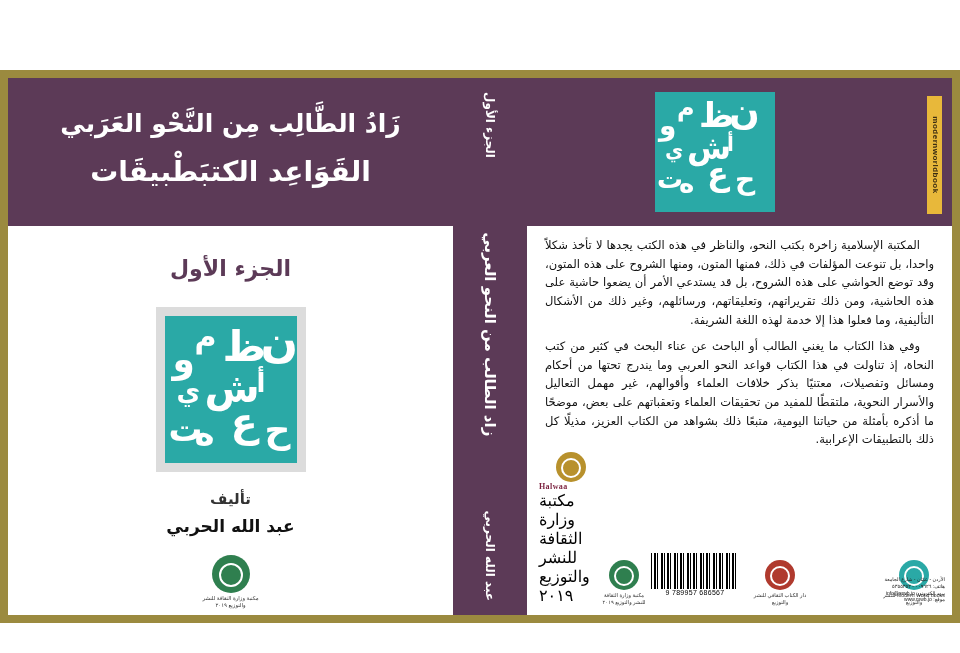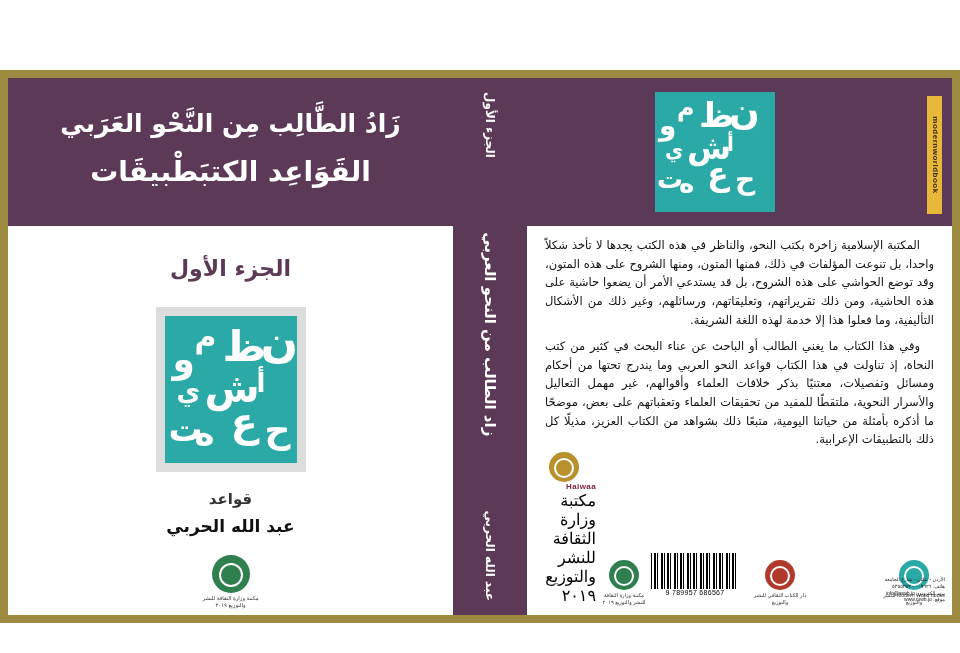--- a/index.html
+++ b/index.html
@@ -327,25 +327,25 @@
   .front-pub-caption {
     font-size: 5.4px;
     color: #333;
     line-height: 1.3;
     margin-top: 2px;
     direction: rtl;
     font-family: "Liberation Sans", sans-serif;
   }
   .halwa-box {
     position: absolute;
-    left: 5px;
+    left: 12px;
     bottom: 8px;
     width: 64px;
-    text-align: right;
-    font-family: Liberation Sans, sans-serif;
+    text-align: left;
+    font-family: Liberation Serif, serif;
   }
   .halwa-name {
     font-size: 8px;
     font-weight: bold;
     color: #7a1f3d;
     letter-spacing: 0.4px;
   }
   .addr-block {
     position: absolute;
     left: 292px;
@@ -388,21 +388,21 @@
               <span class="glyph" style="font-size:40px; left:40px; top:52px;">ش</span>
               <span class="glyph" style="font-size:26px; left:12px; top:62px;">ي</span>
               <span class="glyph" style="font-size:26px; left:92px; top:54px;">أ</span>
               <span class="glyph" style="font-size:40px; left:66px; top:86px;">ع</span>
               <span class="glyph" style="font-size:34px; left:30px; top:100px;">ه</span>
               <span class="glyph" style="font-size:34px; left:4px;  top:96px;">ت</span>
               <span class="glyph" style="font-size:36px; left:100px;top:96px;">ح</span>
             </div>
           </div>
 
-          <div class="author-label">قواعد</div>
+          <div class="author-label">تأليف</div>
           <div class="author-name">عبد الله الحربي</div>
 
           <div class="front-pub-logo">
             <div class="front-emblem"></div>
             <div class="front-pub-caption">مكتبة وزارة الثقافة
 للنشر والتوزيع
 ٢٠١٩</div>
           </div>
         </div>
       </div>

